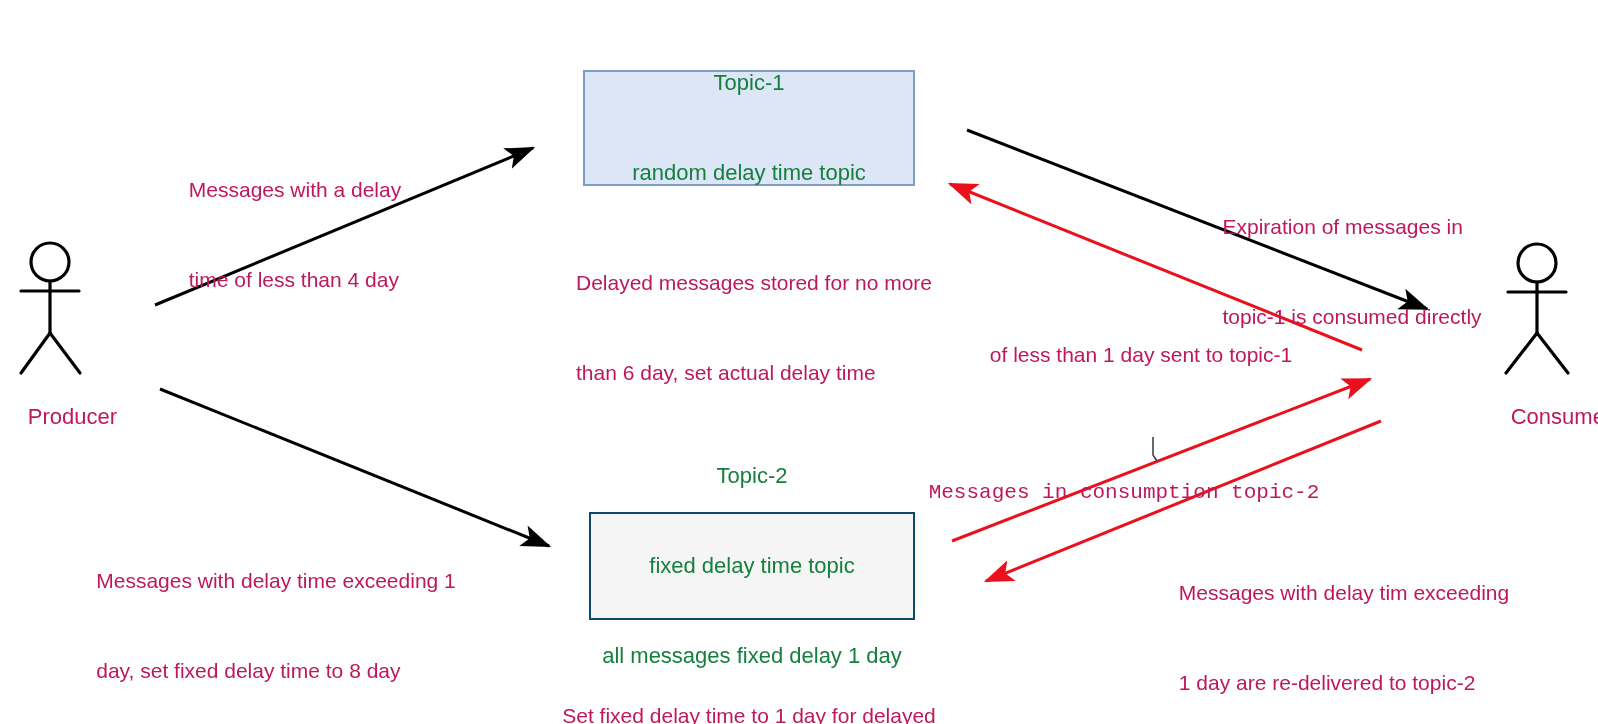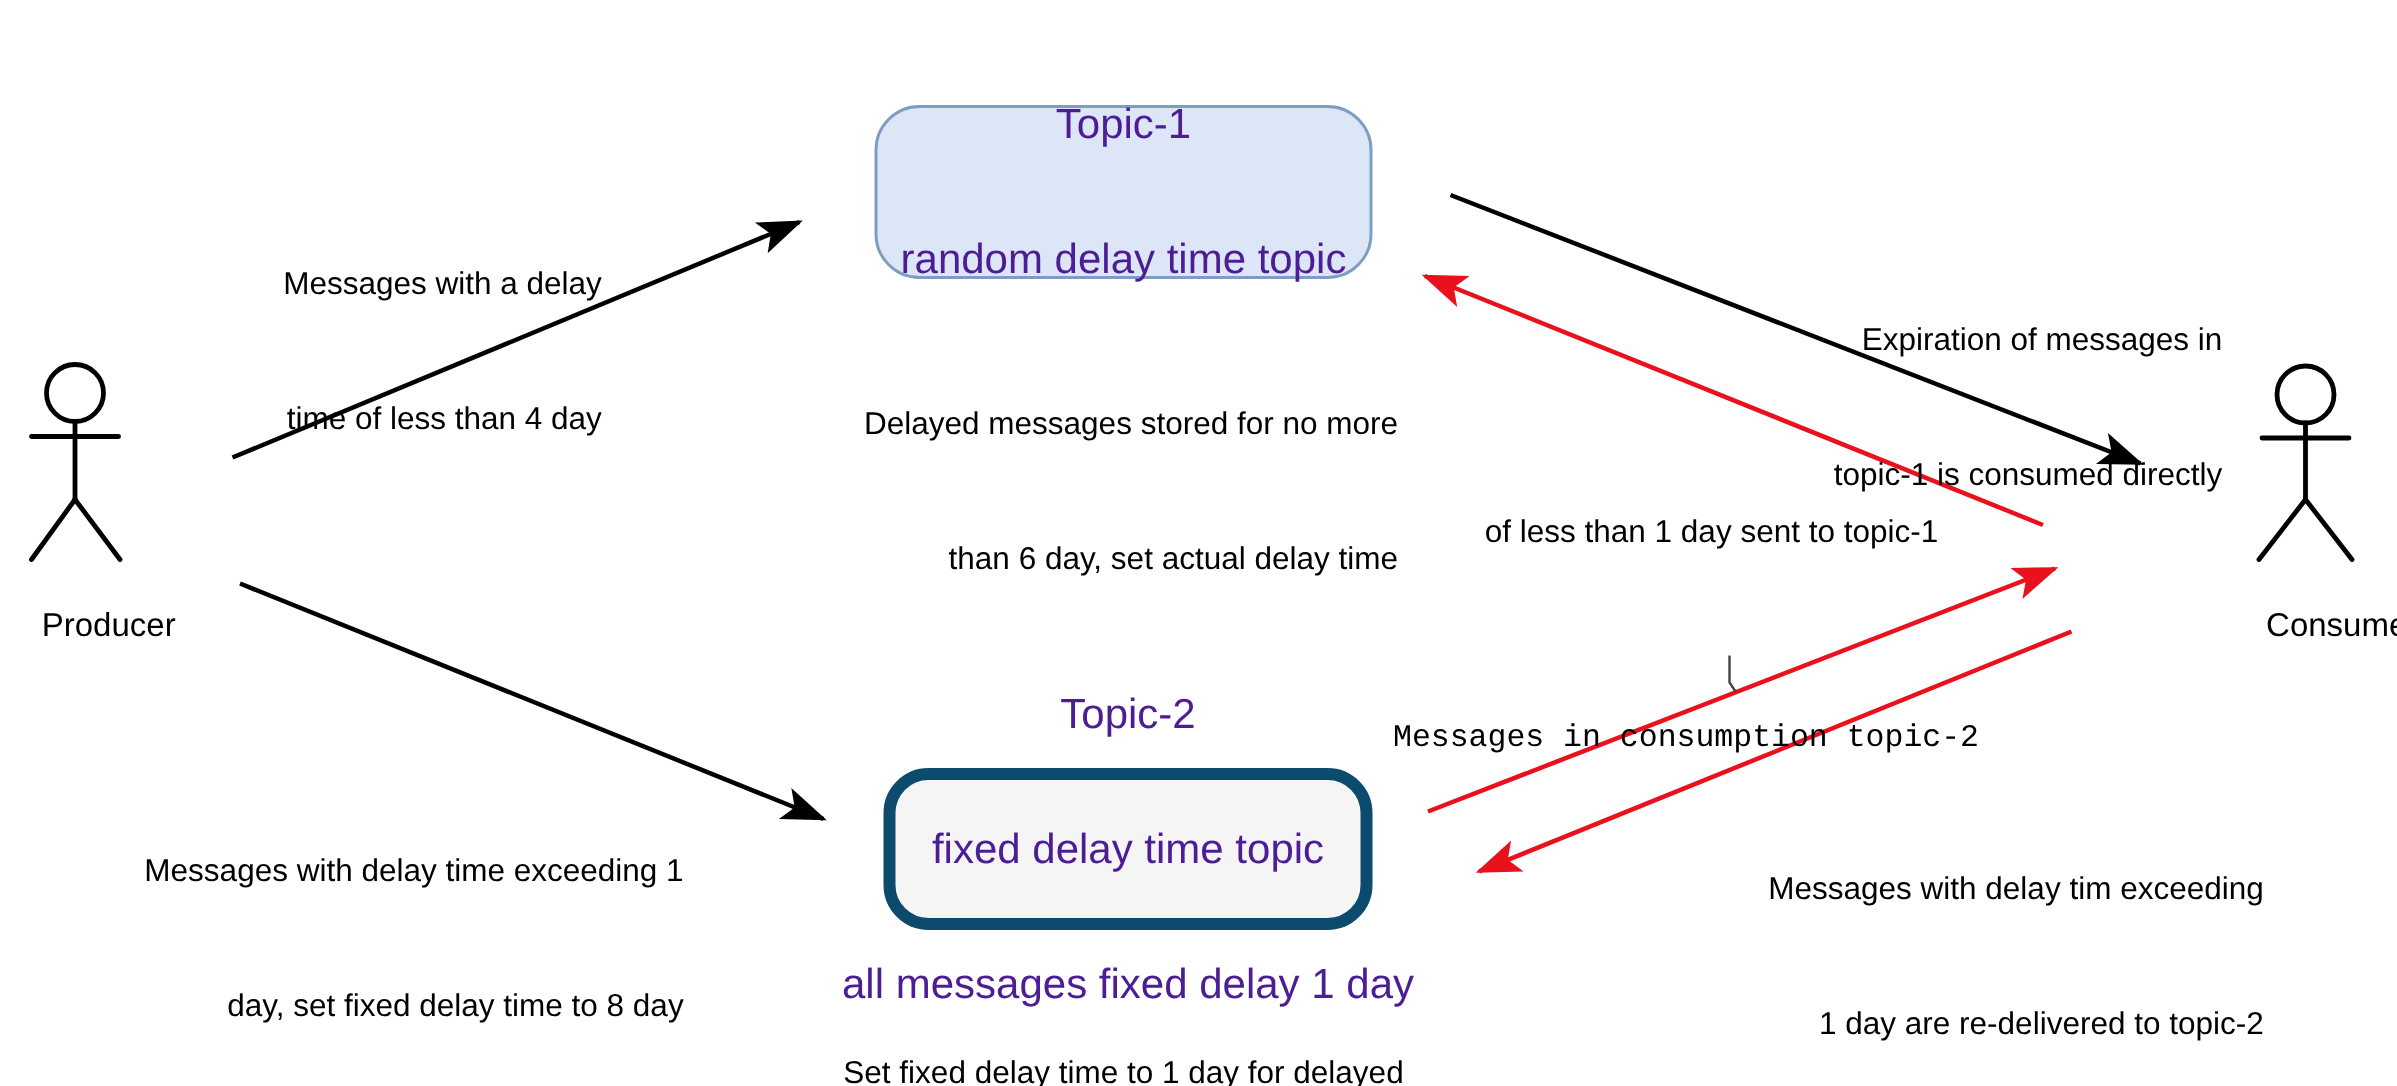--- a/index.html
+++ b/index.html
@@ -19,62 +19,61 @@
   }
   #diagram-svg {
     position: absolute;
     left: 0;
     top: 0;
     width: 1598px;
     height: 724px;
   }
   .lbl {
     position: absolute;
-    color: #000000;
+    color: #be185d;
     font-family: "Liberation Sans", sans-serif;
     font-size: 21px;
     line-height: 30px;
-    text-align: right;
+    text-align: left;
     white-space: pre;
   }
   .lbl.center {
     transform: translateX(-50%);
   }
   .actor-label {
     font-size: 22px;
     line-height: 26px;
   }
   .topic-box {
     position: absolute;
     box-sizing: border-box;
     display: flex;
     align-items: center;
     justify-content: center;
     text-align: center;
-    font-size: 28px;
+    font-size: 22px;
     line-height: 30px;
-    color: #4c1d95;
+    color: #15803d;
     white-space: pre;
-    border-radius: 30px;
   }
   #topic1-box {
     left: 583px;
     top: 70px;
     width: 332px;
     height: 116px;
     background: #dce6f7;
     border: 2px solid #7d9dc4;
   }
   #topic2-box {
     left: 589px;
     top: 512px;
     width: 326px;
     height: 108px;
     background: #f5f5f5;
-    border: 8px solid #0c4a6e;
+    border: 2px solid #0c4a6e;
   }
 </style>
 </head>
 <body>
 
 <div id="canvas">
 
   <svg id="diagram-svg" viewBox="0 0 1598 724">
     <defs>
       <marker id="arrow-black" markerWidth="11" markerHeight="11" refX="9.2" refY="4" orient="auto" markerUnits="strokeWidth">

